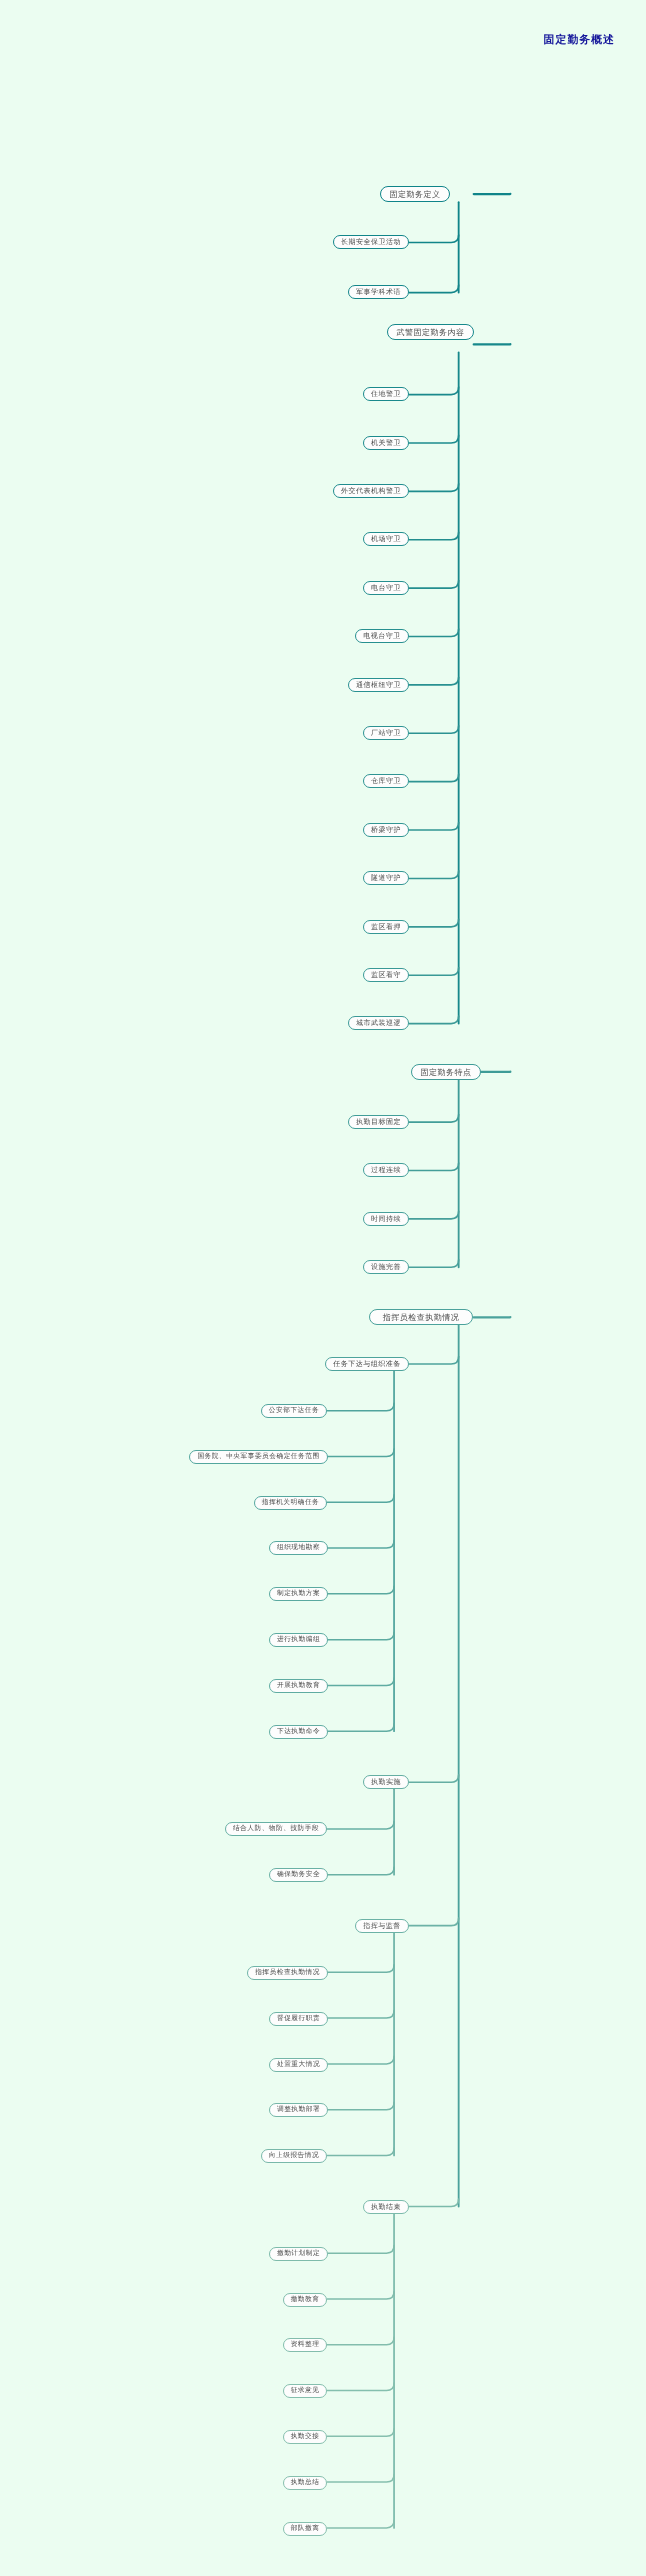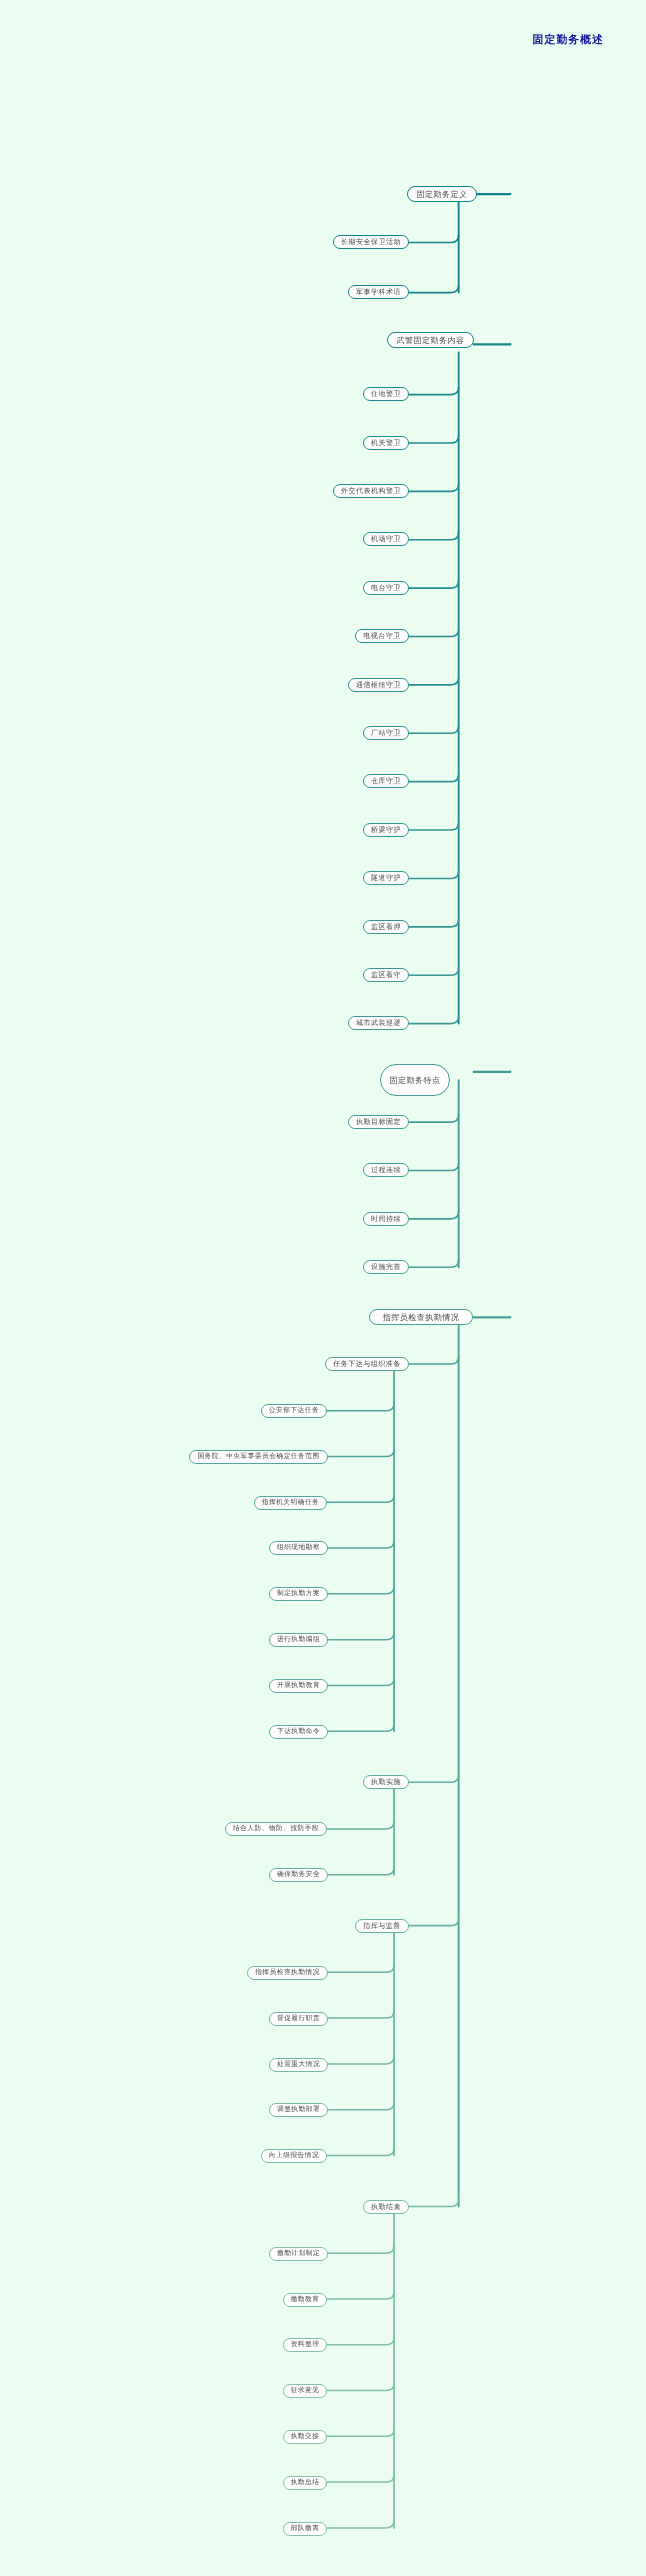--- a/index.html
+++ b/index.html
@@ -130,32 +130,32 @@
       <path d="M 732 3988.953691275168 Q 732 4002.953691275168 718 4002.953691275168 L 608 4002.953691275168" stroke="rgb(121,184,170)" stroke-width="2.8" fill="none" stroke-linecap="round" stroke-linejoin="round"></path>
       <path d="M 732 4110.650671140939 L 732 4694.723154362416" stroke="rgb(123,186,171)" stroke-width="3.2" fill="none" stroke-linecap="round"></path>
       <path d="M 732 4170.322483221476 Q 732 4184.322483221476 718 4184.322483221476 L 608 4184.322483221476" stroke="rgb(126,187,171)" stroke-width="2.8" fill="none" stroke-linecap="round" stroke-linejoin="round"></path>
       <path d="M 732 4255.3892617449665 Q 732 4269.3892617449665 718 4269.3892617449665 L 608 4269.3892617449665" stroke="rgb(128,188,172)" stroke-width="2.8" fill="none" stroke-linecap="round" stroke-linejoin="round"></path>
       <path d="M 732 4340.4560402684565 Q 732 4354.4560402684565 718 4354.4560402684565 L 608 4354.4560402684565" stroke="rgb(131,189,173)" stroke-width="2.8" fill="none" stroke-linecap="round" stroke-linejoin="round"></path>
       <path d="M 732 4425.5228187919465 Q 732 4439.5228187919465 718 4439.5228187919465 L 608 4439.5228187919465" stroke="rgb(133,191,174)" stroke-width="2.8" fill="none" stroke-linecap="round" stroke-linejoin="round"></path>
       <path d="M 732 4510.589597315436 Q 732 4524.589597315436 718 4524.589597315436 L 608 4524.589597315436" stroke="rgb(134,191,174)" stroke-width="2.8" fill="none" stroke-linecap="round" stroke-linejoin="round"></path>
       <path d="M 732 4595.656375838926 Q 732 4609.656375838926 718 4609.656375838926 L 608 4609.656375838926" stroke="rgb(134,191,174)" stroke-width="2.8" fill="none" stroke-linecap="round" stroke-linejoin="round"></path>
       <path d="M 732 4680.723154362416 Q 732 4694.723154362416 718 4694.723154362416 L 608 4694.723154362416" stroke="rgb(134,191,174)" stroke-width="2.8" fill="none" stroke-linecap="round" stroke-linejoin="round"></path>
     </svg>
-  <div id="root-title" style="right: 42px; top: 33px; padding-left: 44px;">固定勤务概述</div>
+  <div id="root-title" style="right: 31px; top: 33px; padding-left: 44px;">固定勤务概述</div>
   <div id="nodes">
-      <div class="node lvl1" style="border-color: rgb(15, 132, 137); width: 70px; height: 16px; left: 407px; top: 186px;">
+      <div class="node lvl1" style="border-color: rgb(15, 132, 137); width: 70px; height: 16px; left: 380px; top: 186px;">
         <span>固定勤务定义</span>
       </div>
       <div class="node lvl2" style="border-color: rgb(17, 133, 137); width: 76px; height: 14px; left: 333px; top: 235px;">
         <span>长期安全保卫活动</span>
       </div>
       <div class="node lvl2" style="border-color: rgb(20, 134, 138); width: 61px; height: 14px; left: 348px; top: 285px;">
         <span>军事学科术语</span>
       </div>
-      <div class="node lvl1" style="border-color: rgb(23, 136, 139); width: 87px; height: 16px; left: 387px; top: 332px;">
+      <div class="node lvl1" style="border-color: rgb(23, 136, 139); width: 87px; height: 16px; left: 387px; top: 324px;">
         <span>武警固定勤务内容</span>
       </div>
       <div class="node lvl2" style="border-color: rgb(26, 137, 140); width: 46px; height: 14px; left: 363px; top: 387px;">
         <span>住地警卫</span>
       </div>
       <div class="node lvl2" style="border-color: rgb(28, 139, 141); width: 46px; height: 14px; left: 363px; top: 436px;">
         <span>机关警卫</span>
       </div>
       <div class="node lvl2" style="border-color: rgb(31, 140, 142); width: 76px; height: 14px; left: 333px; top: 484px;">
         <span>外交代表机构警卫</span>
@@ -186,21 +186,21 @@
       </div>
       <div class="node lvl2" style="border-color: rgb(54, 151, 149); width: 46px; height: 14px; left: 363px; top: 920px;">
         <span>监区看押</span>
       </div>
       <div class="node lvl2" style="border-color: rgb(57, 153, 150); width: 46px; height: 14px; left: 363px; top: 968px;">
         <span>监区看守</span>
       </div>
       <div class="node lvl2" style="border-color: rgb(60, 154, 151); width: 61px; height: 14px; left: 348px; top: 1016px;">
         <span>城市武装巡逻</span>
       </div>
-      <div class="node lvl1" style="border-color: rgb(62, 155, 151); width: 70px; height: 32px; left: 380px; top: 1064px;">
+      <div class="node lvl1" style="border-color: rgb(62, 155, 151); width: 70px; height: 16px; left: 411px; top: 1064px;">
         <span>固定勤务特点</span>
       </div>
       <div class="node lvl2" style="border-color: rgb(65, 157, 152); width: 61px; height: 14px; left: 348px; top: 1115px;">
         <span>执勤目标固定</span>
       </div>
       <div class="node lvl2" style="border-color: rgb(67, 158, 153); width: 46px; height: 14px; left: 363px; top: 1163px;">
         <span>过程连续</span>
       </div>
       <div class="node lvl2" style="border-color: rgb(70, 159, 154); width: 46px; height: 14px; left: 363px; top: 1212px;">
         <span>时间持续</span>

